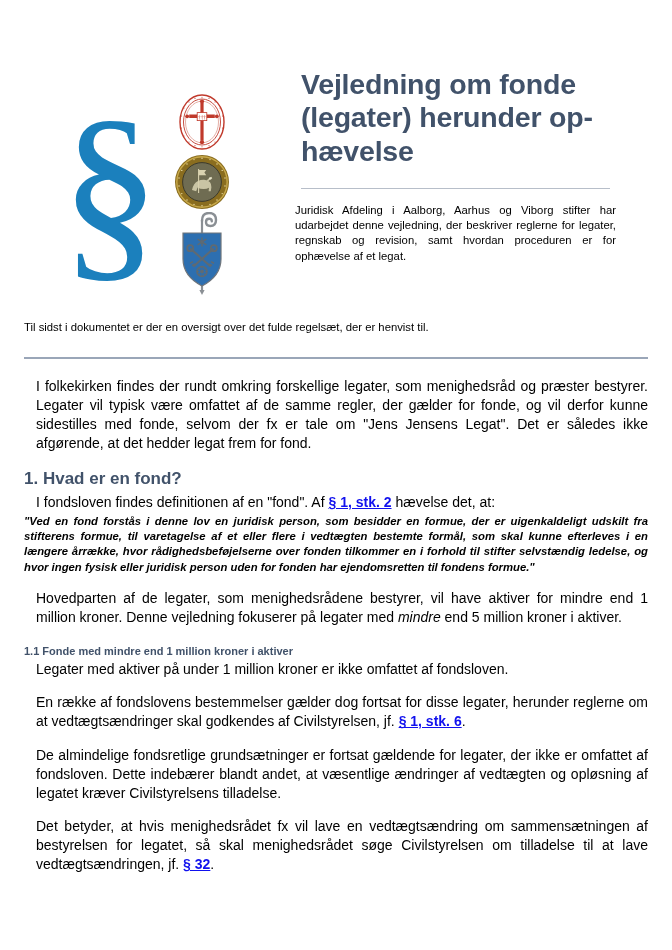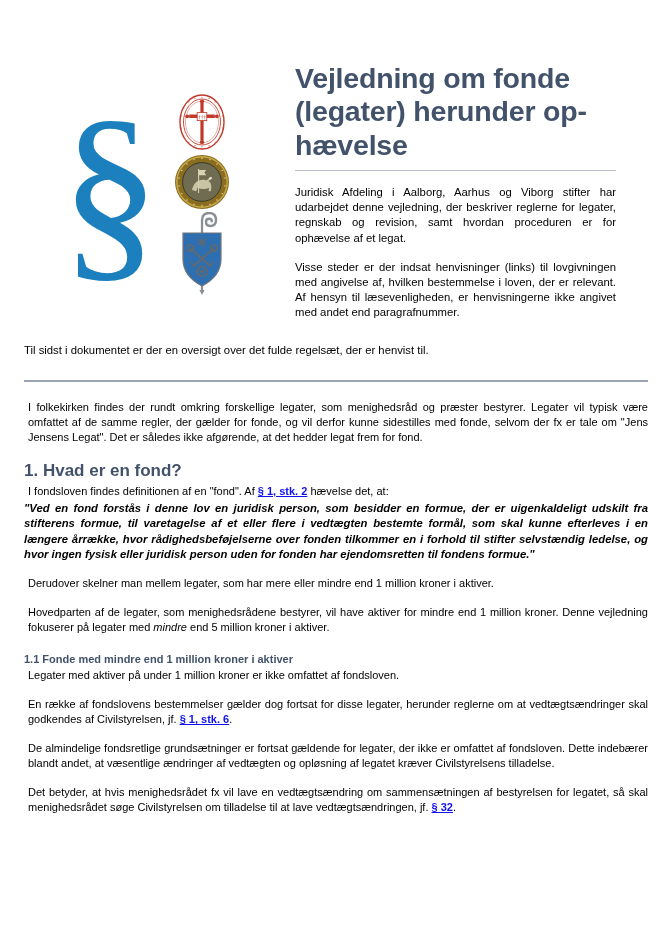--- a/index.html
+++ b/index.html
@@ -63,23 +63,23 @@
   .title-col {
     flex: 1 1 auto;
     padding-left: 8px;
   }
 
   .doc-title {
     font-size: 28.5px;
     line-height: 1.17;
     font-weight: bold;
     color: #41526a;
-    margin: 0;
+    margin: 6px;
     letter-spacing: -0.2px;
-    padding-bottom: 8px;
+    padding-bottom: 20px;
     border-bottom: 1.5px solid #b7bec9;
   }
 
   .intro {
     margin-top: 14px;
   }
 
   .intro p {
     margin: 0 0 14px 0;
     font-size: 11.3px;
@@ -103,22 +103,22 @@
   }
 
   .rule {
     height: 0;
     border: none;
     border-top: 2px solid #9aa6b8;
     margin: 22px 0 18px 0;
   }
 
   p.body-para {
-    margin: 0 0 14px 4px;
-    font-size: 11px;
+    margin: 0 0 14px 12px;
+    font-size: 14px;
     line-height: 1.36;
     text-align: justify;
   }
 
   h2.h-section {
     font-size: 17px;
     font-weight: bold;
     color: #41526a;
     margin: 16px 0 3px 0;
     line-height: 1.2;
@@ -284,41 +284,39 @@
 
     <div class="title-col">
       <h1 class="doc-title">
         <span>Vejledning om fonde</span><br>
         <span>(legater) herunder op-</span><br>
         <span>hævelse</span>
       </h1>
 
       <div class="intro">
         <p>Juridisk Afdeling i Aalborg, Aarhus og Viborg stifter har udarbejdet denne vejledning, der beskriver reglerne for legater, regnskab og revision, samt hvordan proceduren er for ophævelse af et legat.</p>
-        <p>Visse steder er der indsat henvisninger (links) til lovgivningen med angivelse af, hvilken bestemmelse i loven, der er relevant. Af hensyn til læsevenligheden, er henvisningerne ikke angivet med andet end paragrafnummer.</p>
       </div>
     </div>
 
   </div>
 
   <div class="body-wrap">
 
     <p class="lede">Til sidst i dokumentet er der en oversigt over det fulde regelsæt, der er henvist til.</p>
 
     <hr class="rule">
 
     <p class="body-para">I folkekirken findes der rundt omkring forskellige legater, som menighedsråd og præster bestyrer. Legater vil typisk være omfattet af de samme regler, der gælder for fonde, og vil derfor kunne sidestilles med fonde, selvom der fx er tale om "Jens Jensens Legat". Det er således ikke afgørende, at det hedder legat frem for fond.</p>
 
     <h2 class="h-section">1. Hvad er en fond?</h2>
 
     <p class="body-para no-gap"><span>I fondsloven findes definitionen af en "fond". Af </span><a class="lawlink" href="#">§ 1, stk. 2</a><span> hævelse det, at:</span></p>
 
     <p class="quote">"Ved en fond forstås i denne lov en juridisk person, som besidder en formue, der er uigenkaldeligt udskilt fra stifterens formue, til varetagelse af et eller flere i vedtægten bestemte formål, som skal kunne efterleves i en længere årrække, hvor rådighedsbeføjelserne over fonden tilkommer en i forhold til stifter selvstændig ledelse, og hvor ingen fysisk eller juridisk person uden for fonden har ejendomsretten til fondens formue."</p>
 
-    <p class="body-para">Derudover skelner man mellem legater, som har mere eller mindre end 1 million kroner i aktiver.</p>
 
     <p class="body-para"><span>Hovedparten af de legater, som menighedsrådene bestyrer, vil have aktiver for mindre end 1 million kroner. Denne vejledning fokuserer på legater med </span><em class="emph">mindre</em><span> end 5 million kroner i aktiver.</span></p>
 
     <h3 class="h-sub">1.1 Fonde med mindre end 1 million kroner i aktiver</h3>
 
     <p class="body-para">Legater med aktiver på under 1 million kroner er ikke omfattet af fondsloven.</p>
 
     <p class="body-para"><span>En række af fondslovens bestemmelser gælder dog fortsat for disse legater, herunder reglerne om at vedtægtsændringer skal godkendes af Civilstyrelsen, jf. </span><a class="lawlink" href="#">§ 1, stk. 6</a><span>.</span></p>
 
     <p class="body-para">De almindelige fondsretlige grundsætninger er fortsat gældende for legater, der ikke er omfattet af fondsloven. Dette indebærer blandt andet, at væsentlige ændringer af vedtægten og opløsning af legatet kræver Civilstyrelsens tilladelse.</p>

